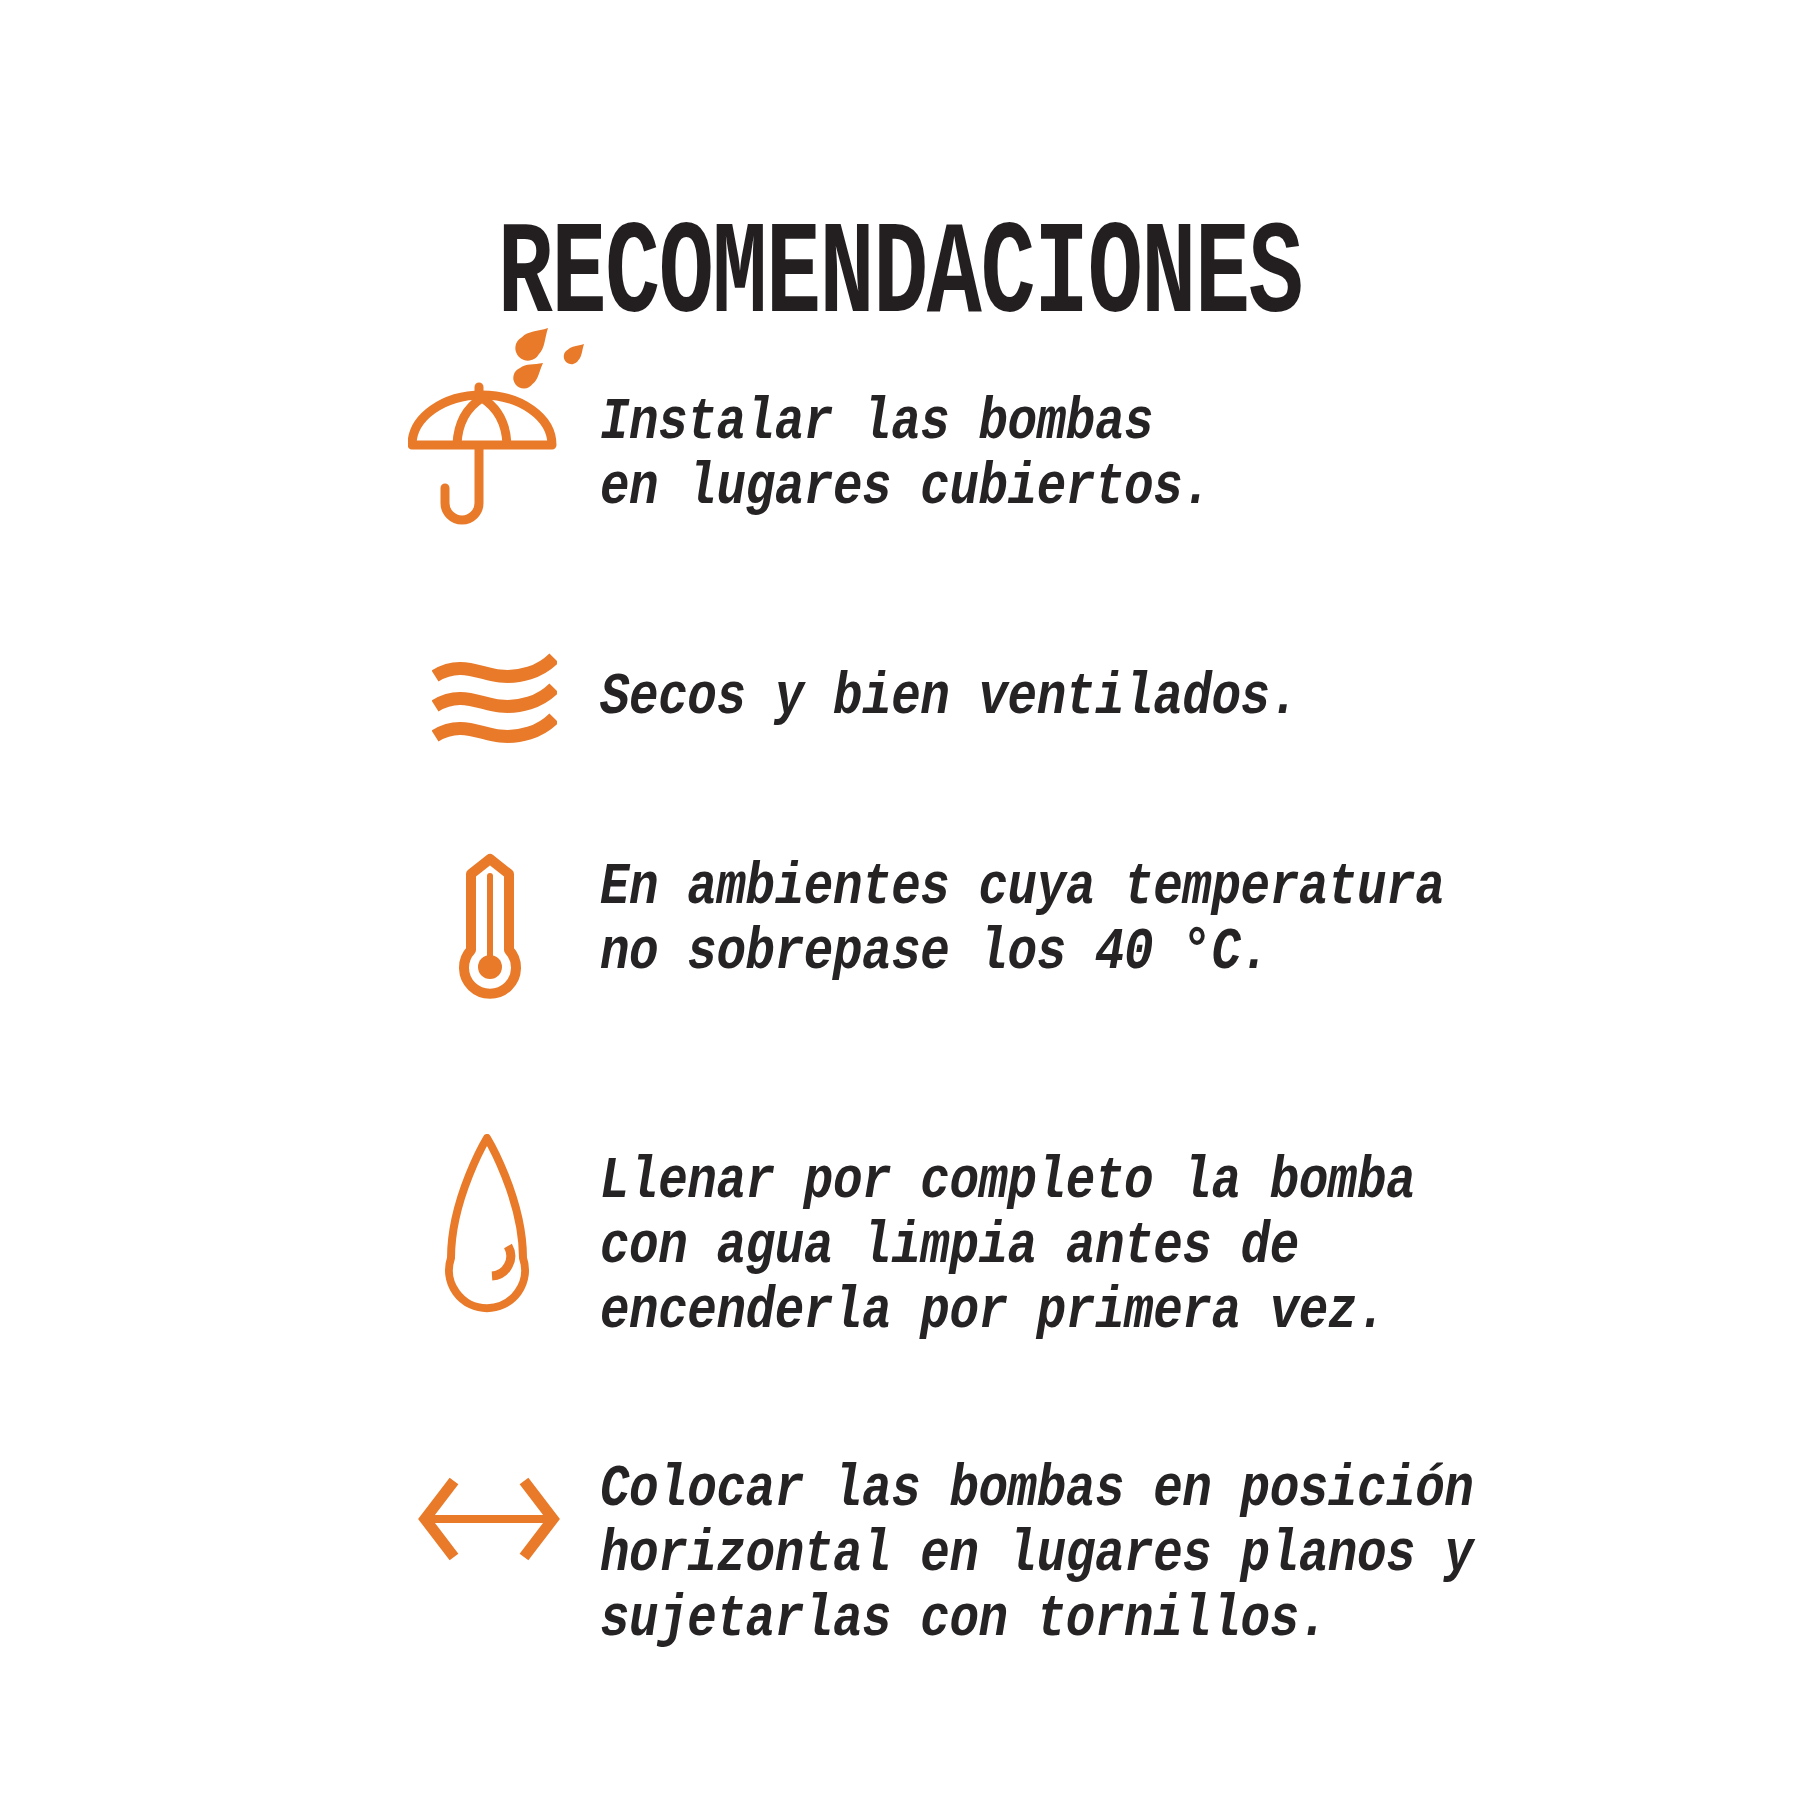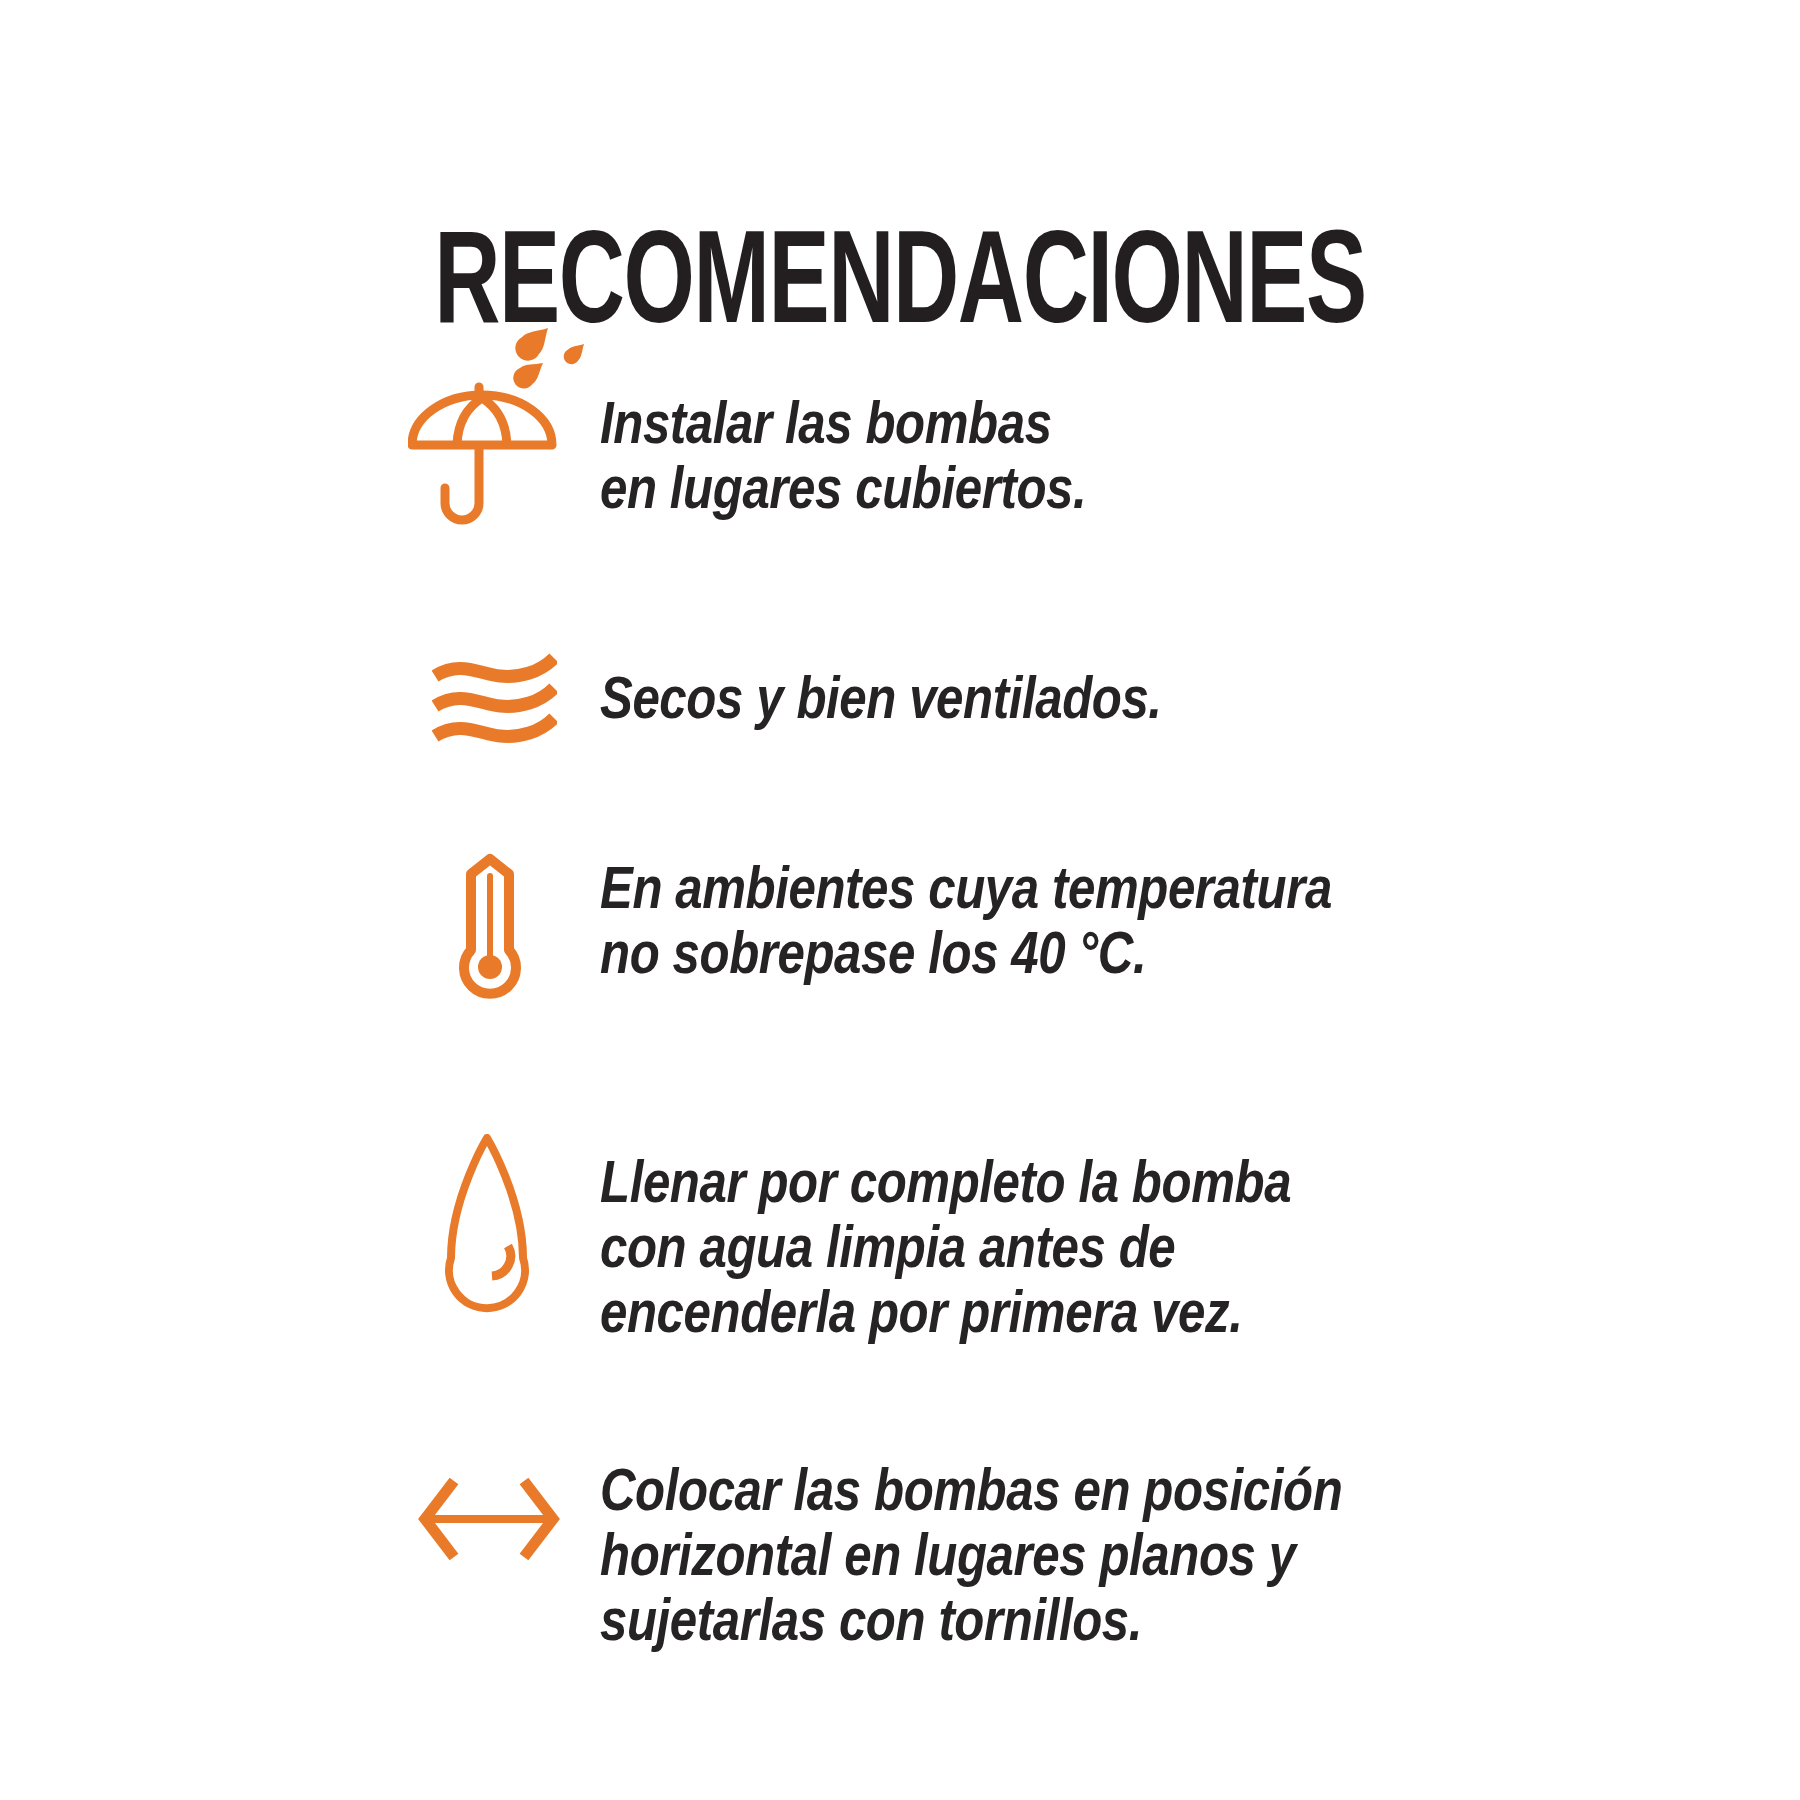--- a/index.html
+++ b/index.html
@@ -1,21 +1,21 @@
 <!DOCTYPE html>
 <html style="--accent: #E87A29; --ink: #262324; --title-ink: #231F20;"><head>
 <meta charset="utf-8">
 <style>
   html,body{margin:0;padding:0;background:#ffffff;}
   .page{
     position:relative;
     width:1800px;height:1800px;
     background:#ffffff;
     overflow:hidden;
-    font-family:Liberation Sans, sans-serif;
+    font-family:Liberation Mono, monospace;
   }
   .title{
     position:absolute;
     top:123px;left:0;width:1800px;
     text-align:center;
     font-size:131px;
     line-height:1;
     font-weight:bold;
     letter-spacing:-2px;
     color:var(--title-ink,#231F20);

